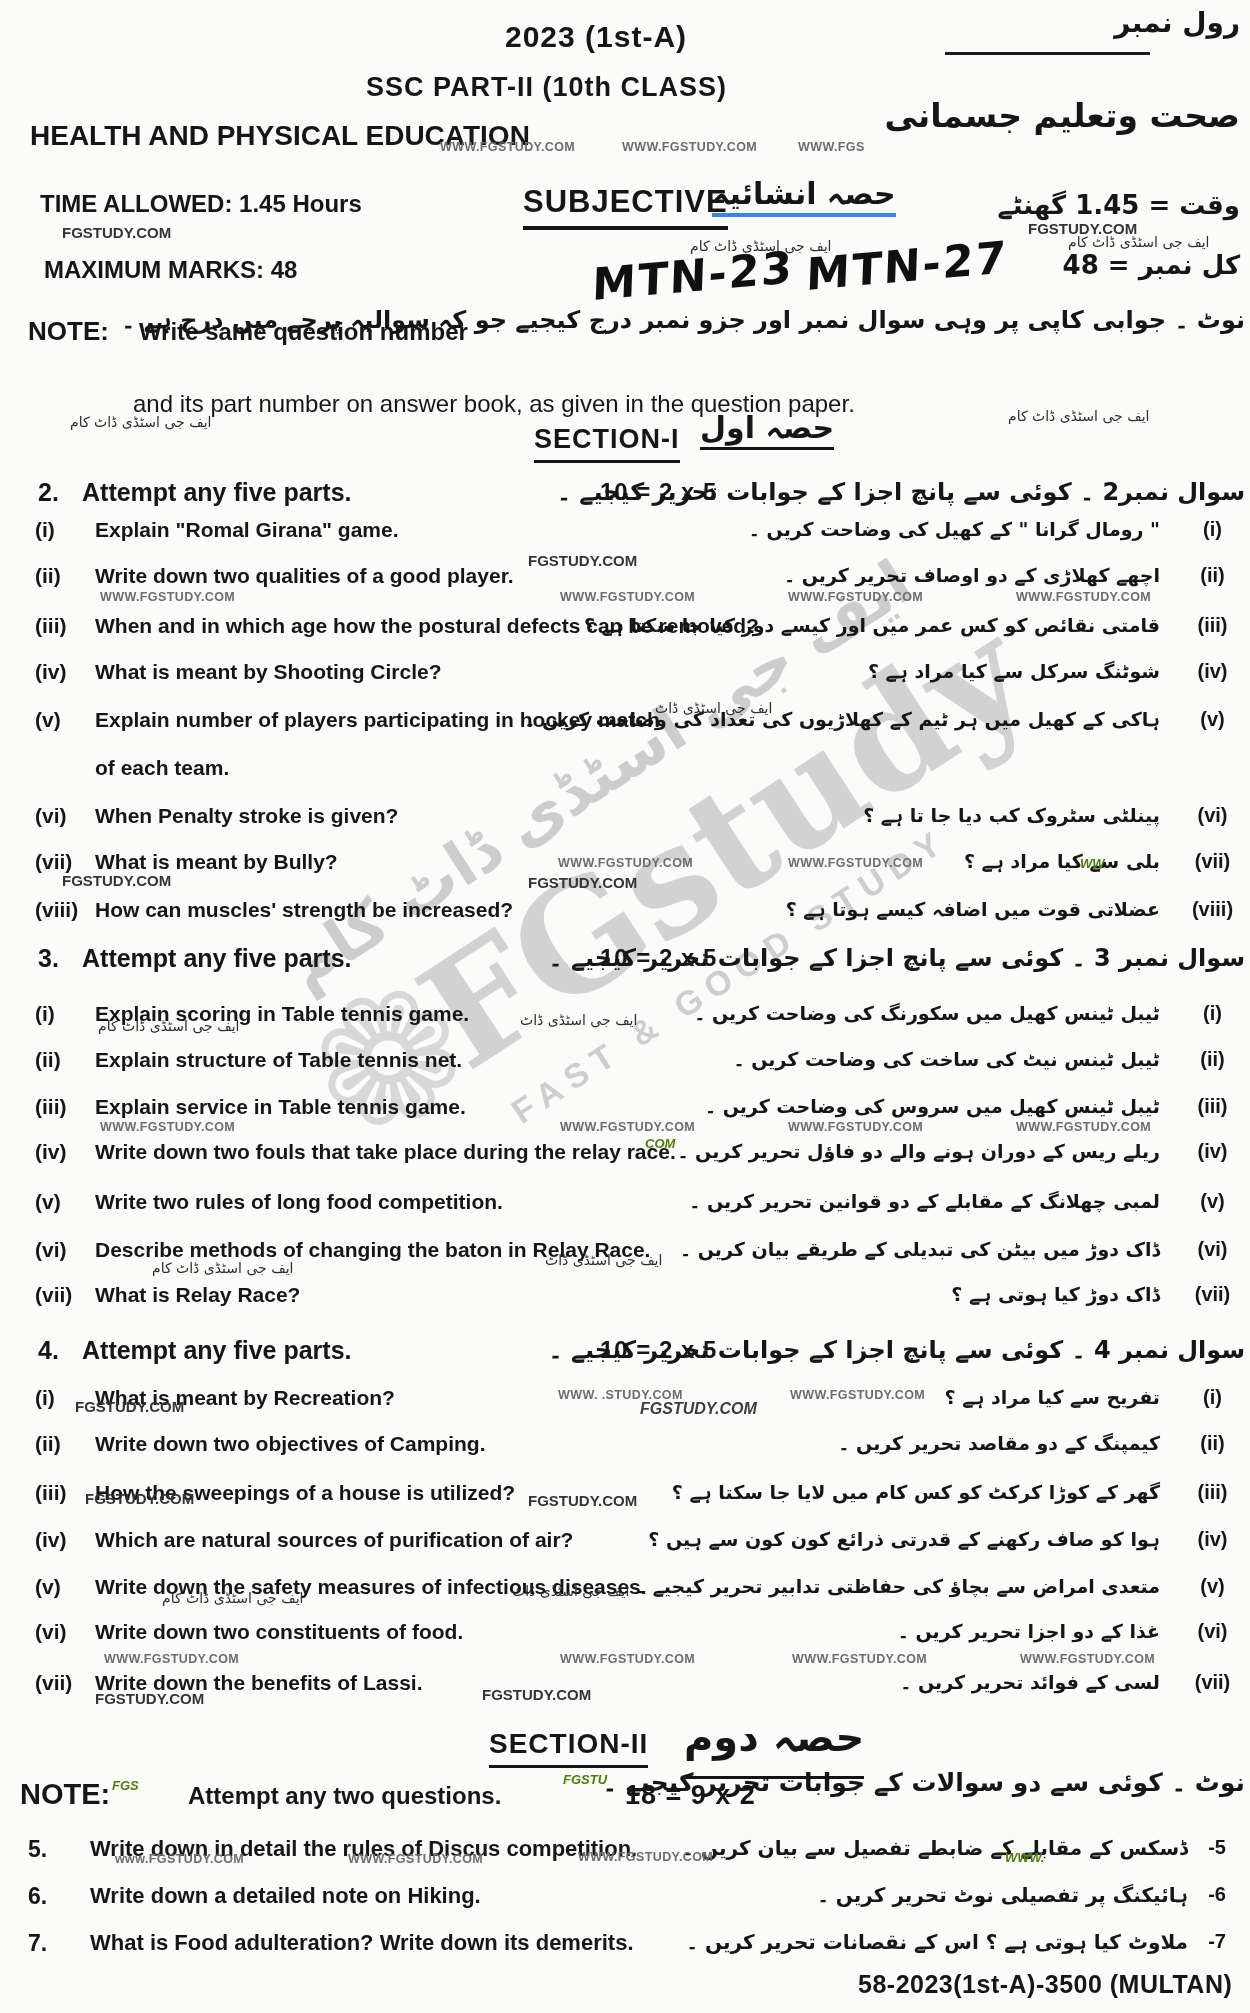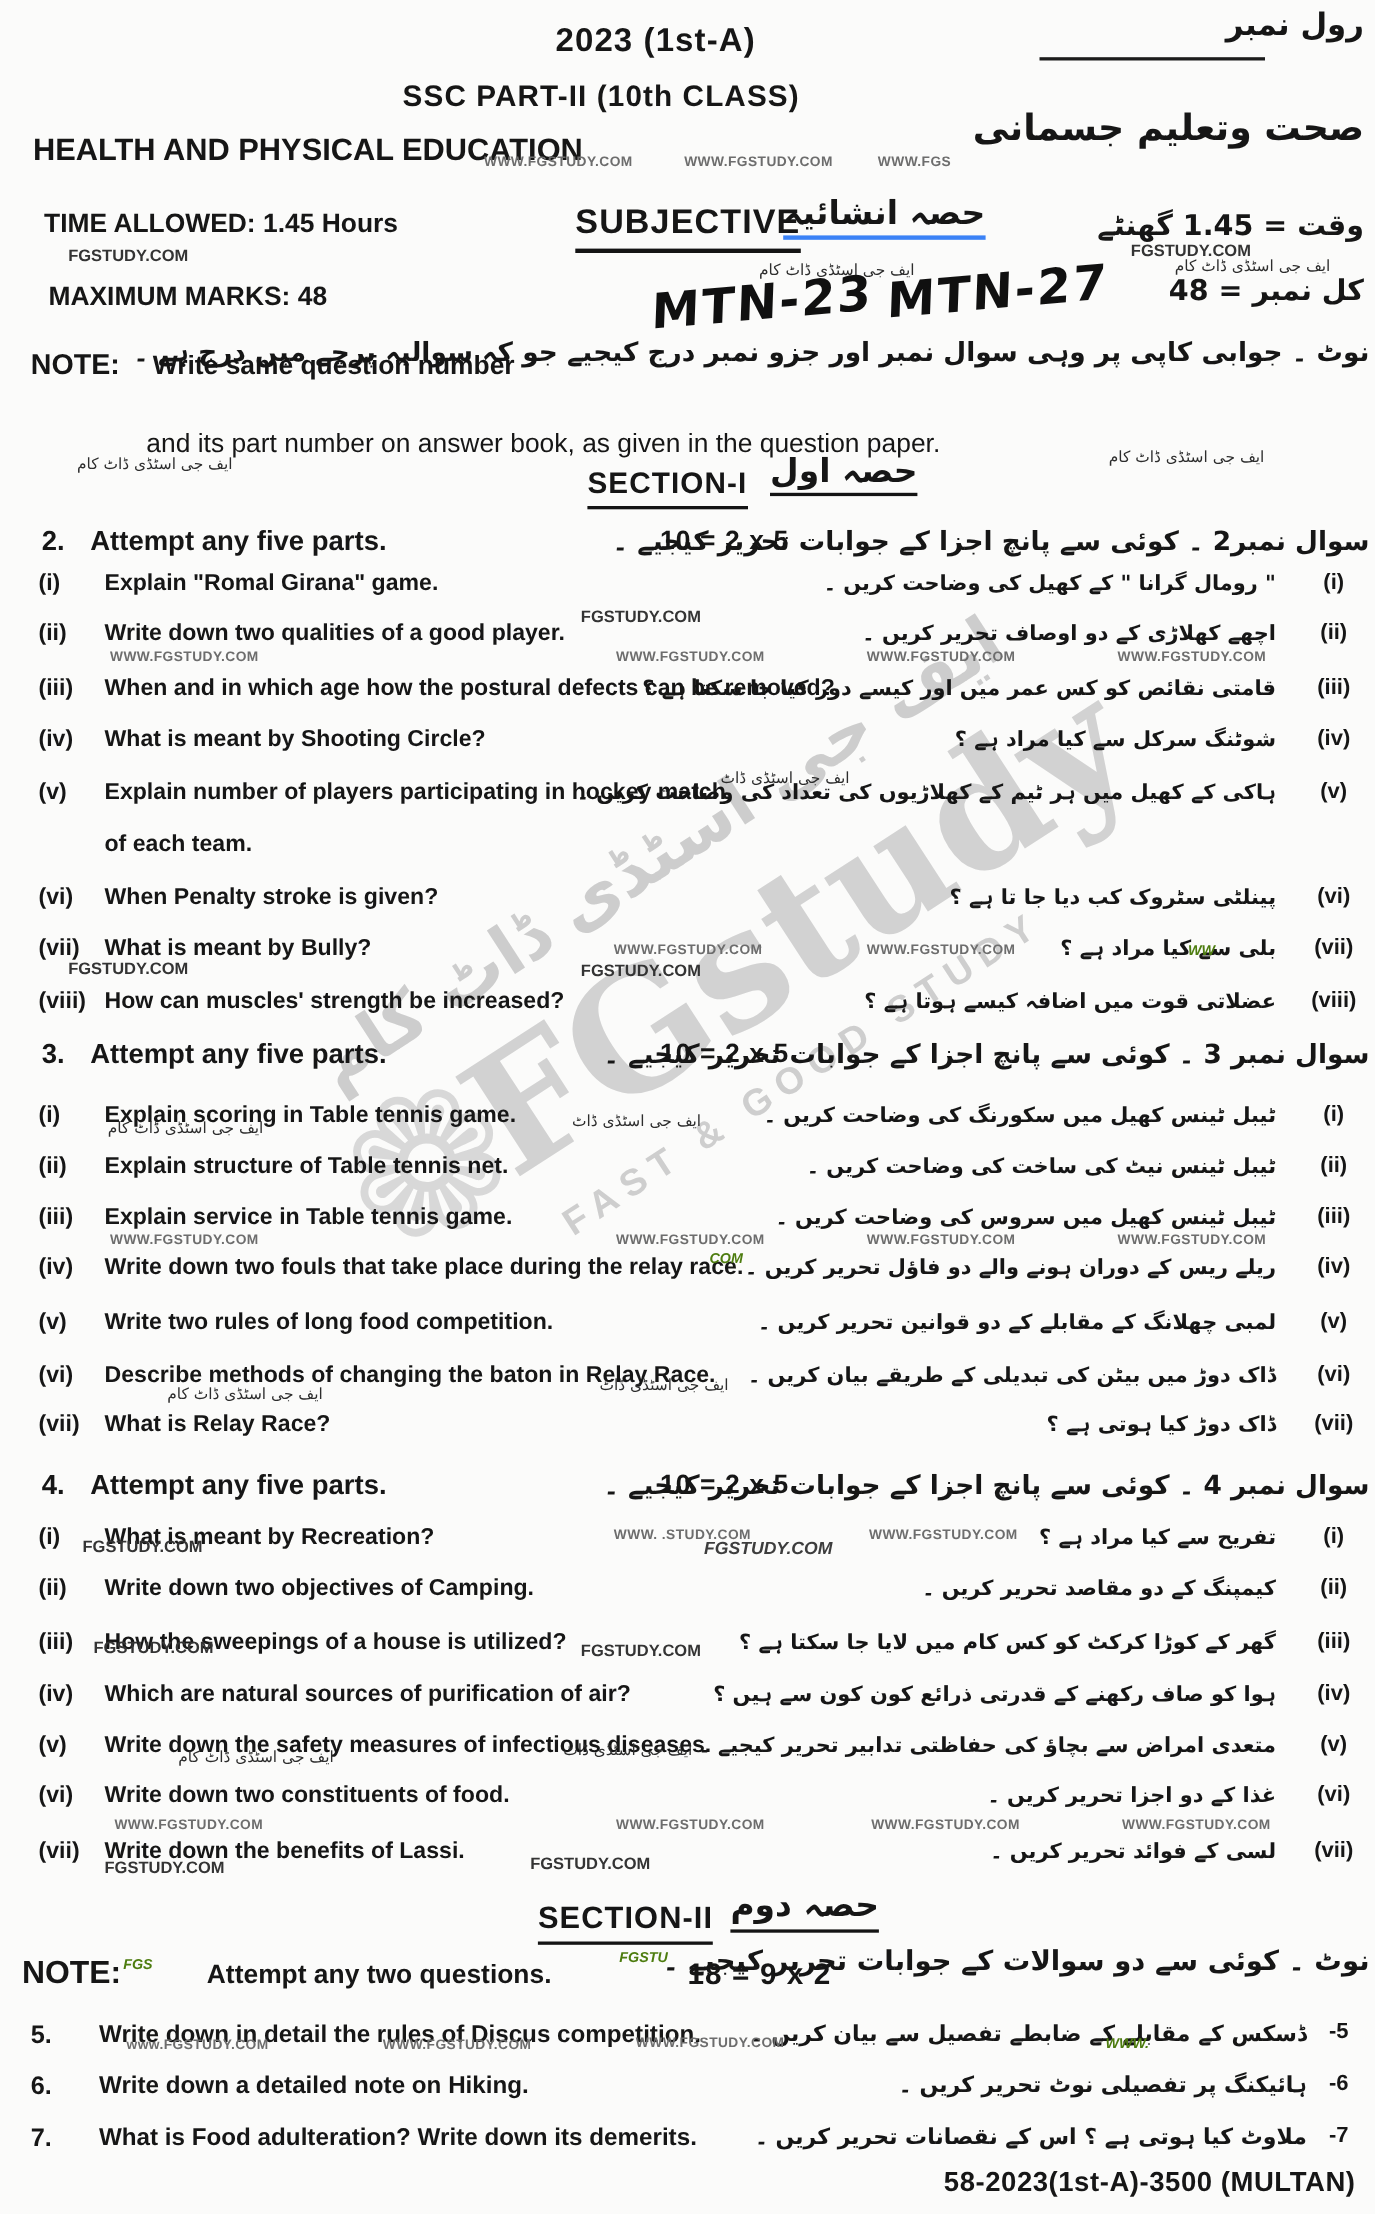--- a/index.html
+++ b/index.html
@@ -28,21 +28,21 @@
   .hand2{left:806px;top:240px;}
   .note-line{left:28px;top:316px;font-size:26px;font-weight:bold;}
   .note-line .note-txt{font-size:24px;margin-left:30px;}
   .note-ur{right:5px;top:306px;font-size:24px;}
   .note-line2{left:133px;top:370px;font-size:24px;font-weight:normal;margin-top:20px;}
 
   
   .sec1{left:534px;top:424px;font-size:27px;font-weight:bold;border-bottom:3px solid #141414;padding-bottom:5px;letter-spacing:1px;text-align:right;}
   .sec1-ur{left:700px;top:410px;font-size:30px;border-bottom:3px solid #141414;padding-bottom:2px;}
   .sec2{left:489px;top:1728px;font-size:28px;font-weight:bold;border-bottom:3px solid #141414;padding-bottom:5px;letter-spacing:1px;}
-  .sec2-ur{left:664px;top:1714px;font-size:30px;border-bottom:3px solid #141414;padding-bottom:4px;}
+  .sec2-ur{left:684px;top:1714px;font-size:40px;border-bottom:3px solid #141414;padding-bottom:16px;}
 
   
   .qheader{left:0;width:1250px;height:38px;}
   .qno{position:absolute;left:38px;font-size:25px;font-weight:bold;}
   .qtext{position:absolute;left:82px;font-size:25px;font-weight:bold;}
   .qmarks{position:absolute;left:600px;font-size:24px;font-weight:bold;letter-spacing:1px;}
   .qur{position:absolute;right:5px;font-size:24px;white-space:nowrap;}
 
   .prow{left:0;width:1250px;height:34px;}
   .pnl{position:absolute;left:35px;font-size:21px;font-weight:bold;}

